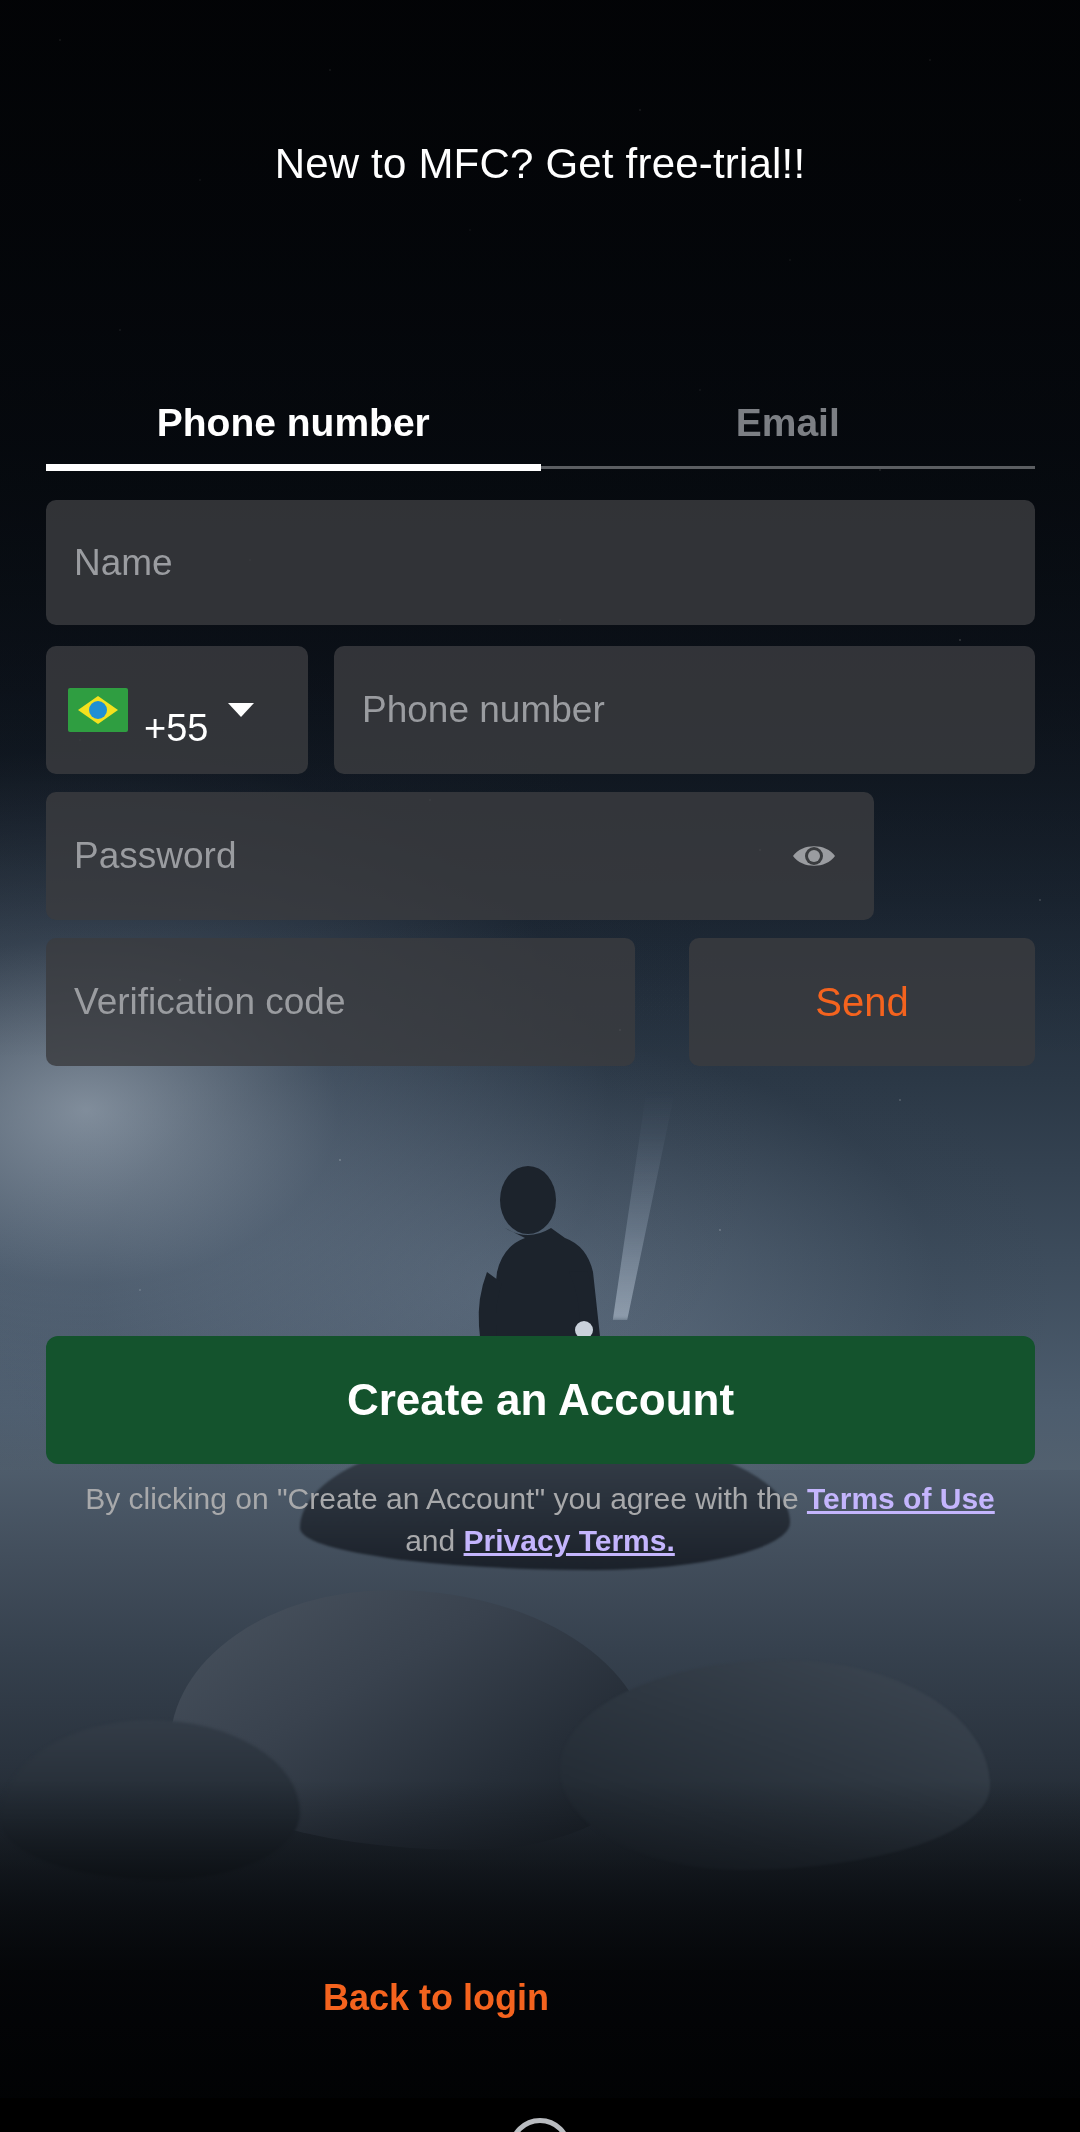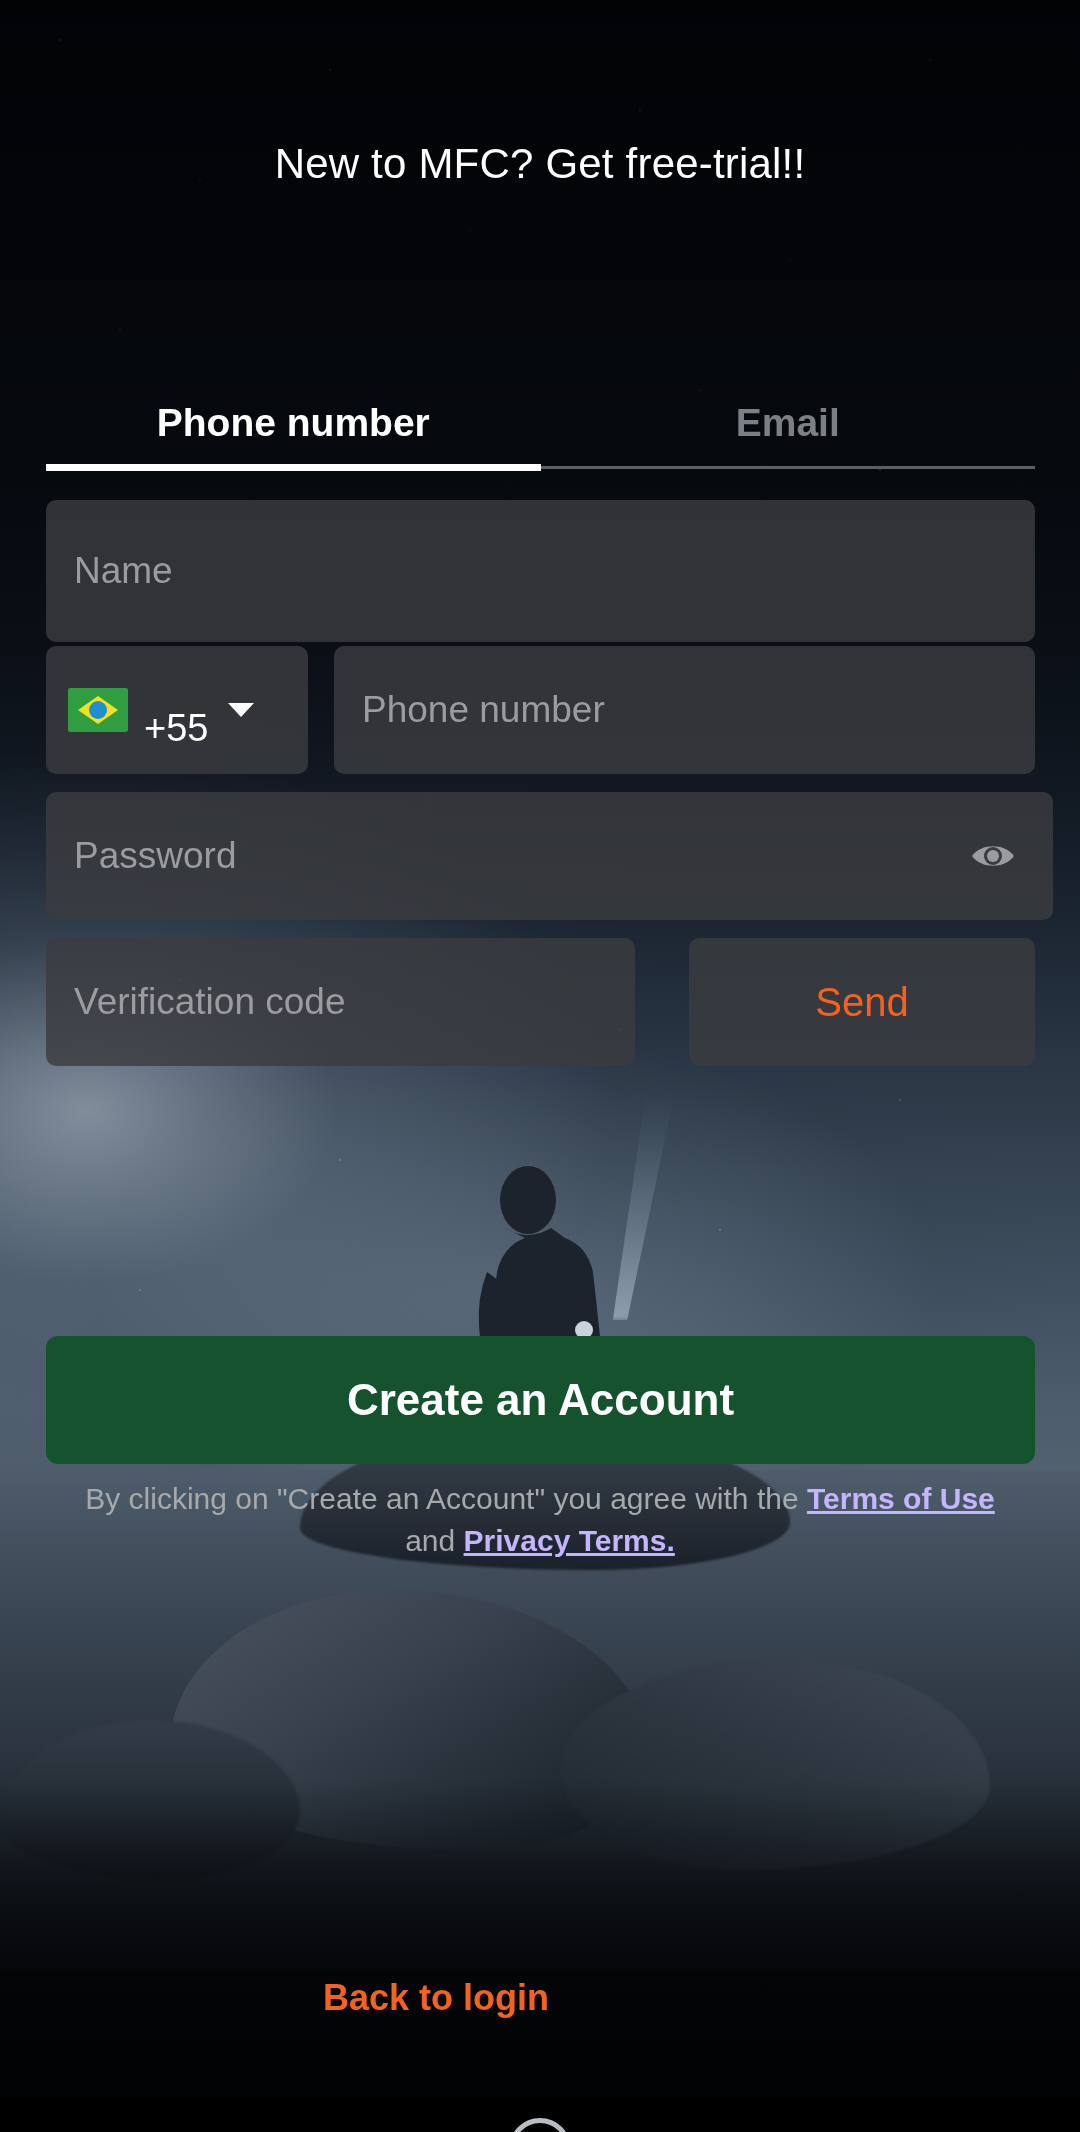--- a/index.html
+++ b/index.html
@@ -204,24 +204,24 @@
     border-radius: 10px;
     display: flex;
     align-items: center;
   }
   .field .ph {
     color: #9a9ca0;
     font-size: 37px;
     padding-left: 28px;
   }
 
-  .field-name      { left: 46px; top: 500px;  width: 989px; height: 142px; }
+  .field-name      { left: 46px; top: 500px;  width: 989px; height: 125px; }
   .field-cc        { left: 46px; top: 646px;  width: 262px; height: 128px; }
   .field-phone     { left: 334px; top: 646px; width: 701px; height: 128px; }
-  .field-password  { left: 46px; top: 792px;  width: 1007px; height: 128px; }
+  .field-password  { left: 46px; top: 792px;  width: 828px; height: 128px; }
   .field-vcode     { left: 46px; top: 938px;  width: 589px; height: 128px; }
   .field-send      { left: 689px; top: 938px; width: 346px; height: 128px;
                      justify-content: center; }
 
   .cc-inner {
     display: flex;
     align-items: center;
     padding-left: 22px;
     gap: 16px;
   }

